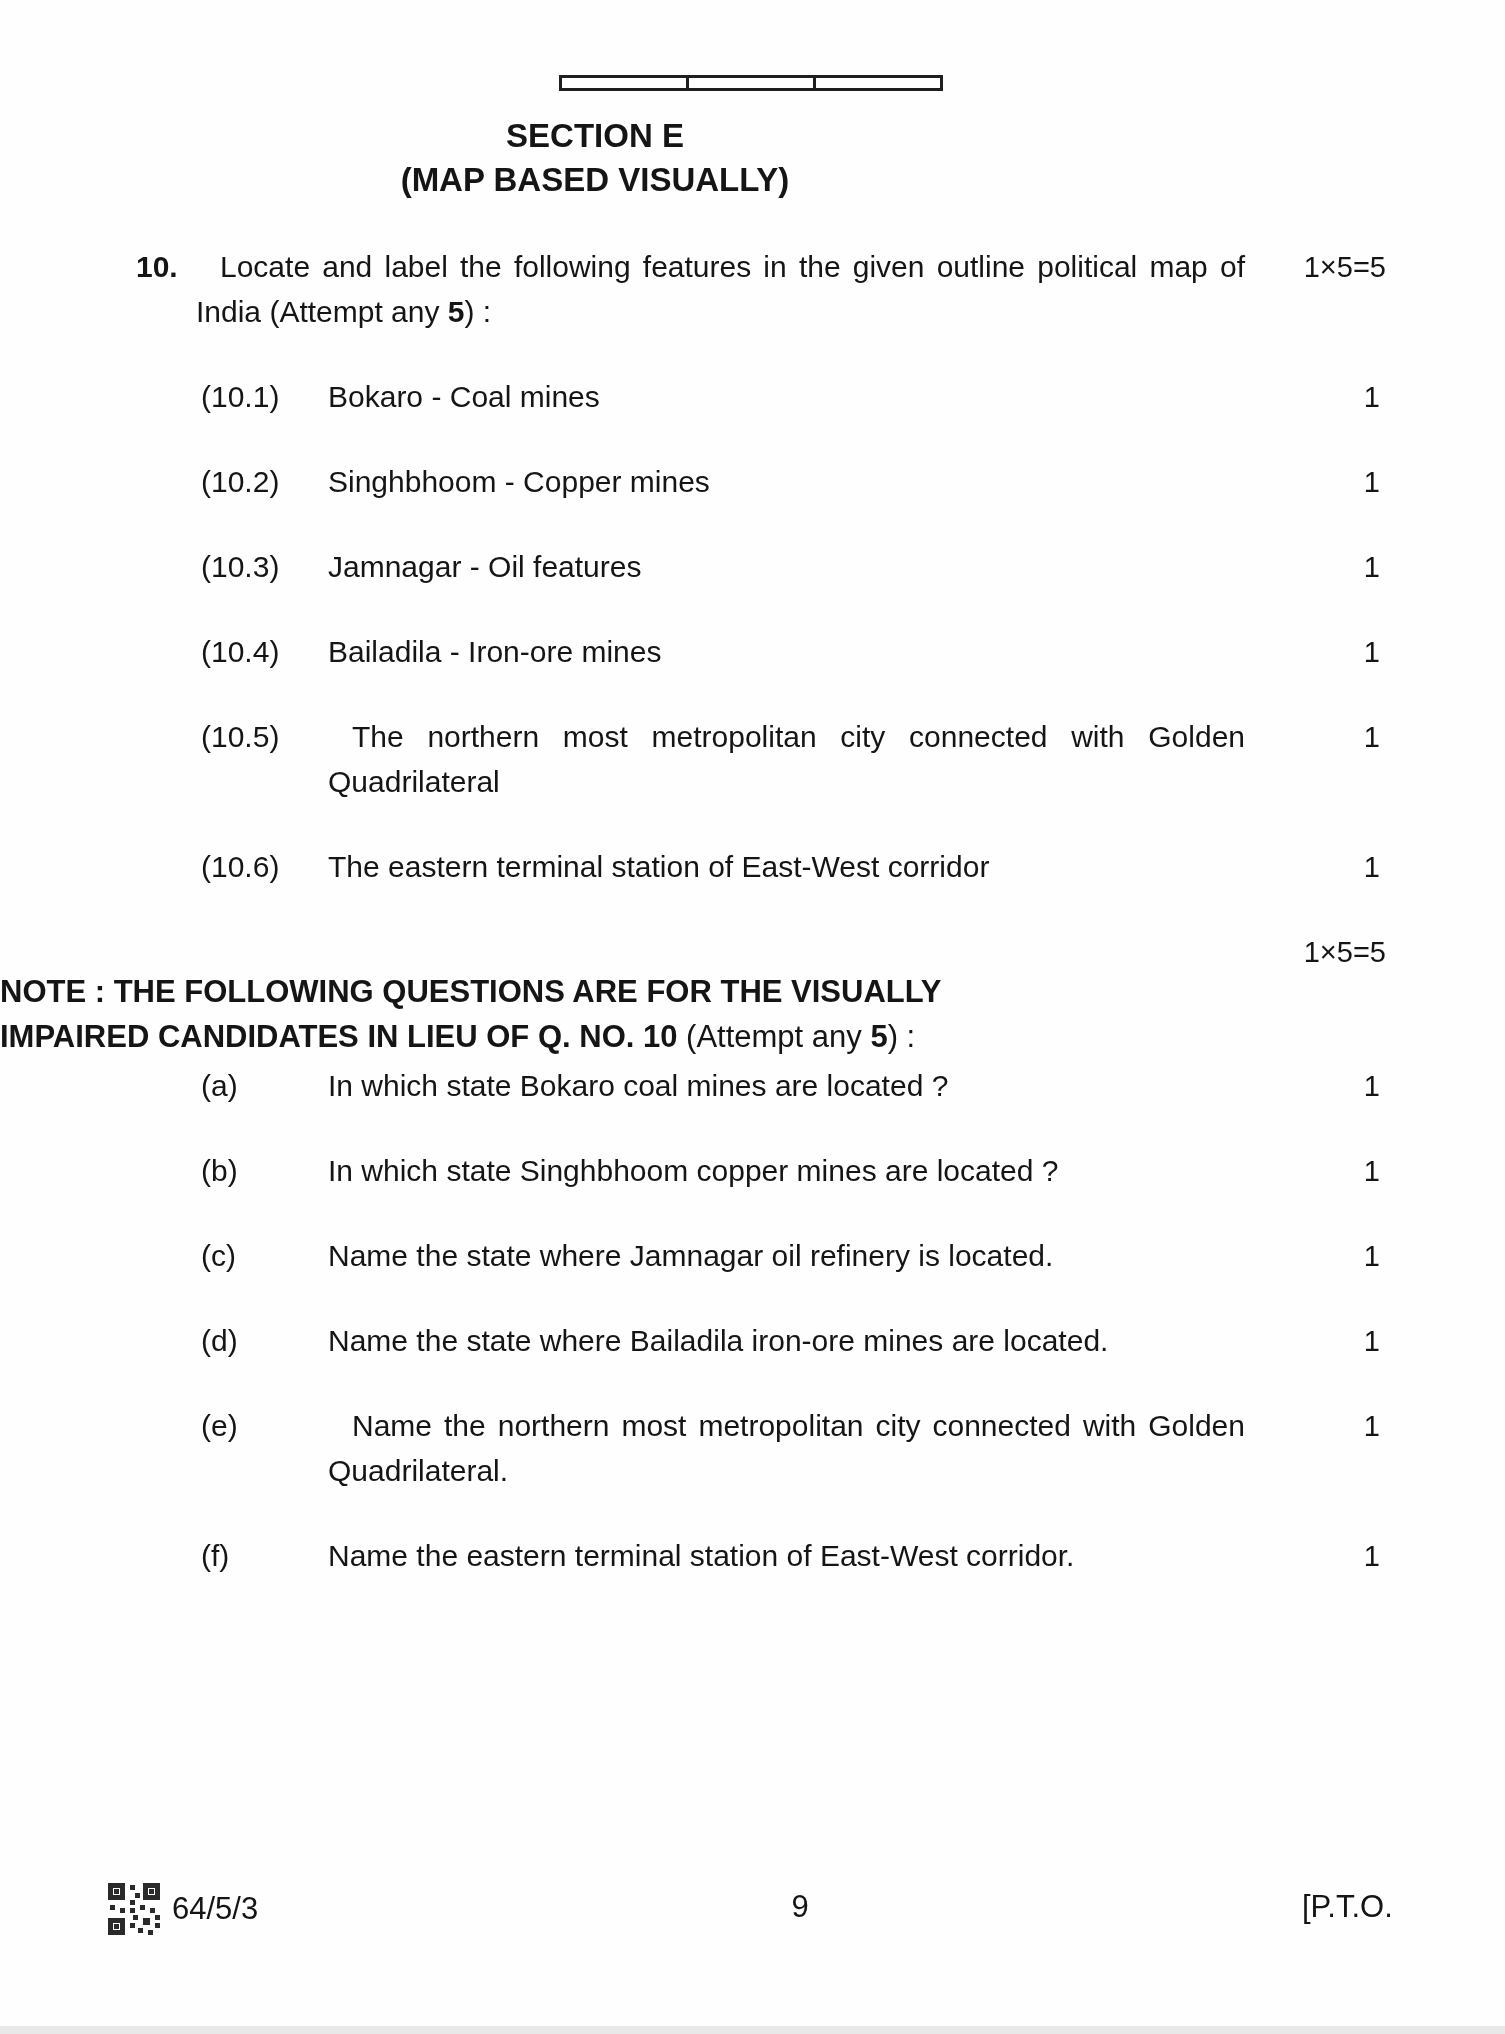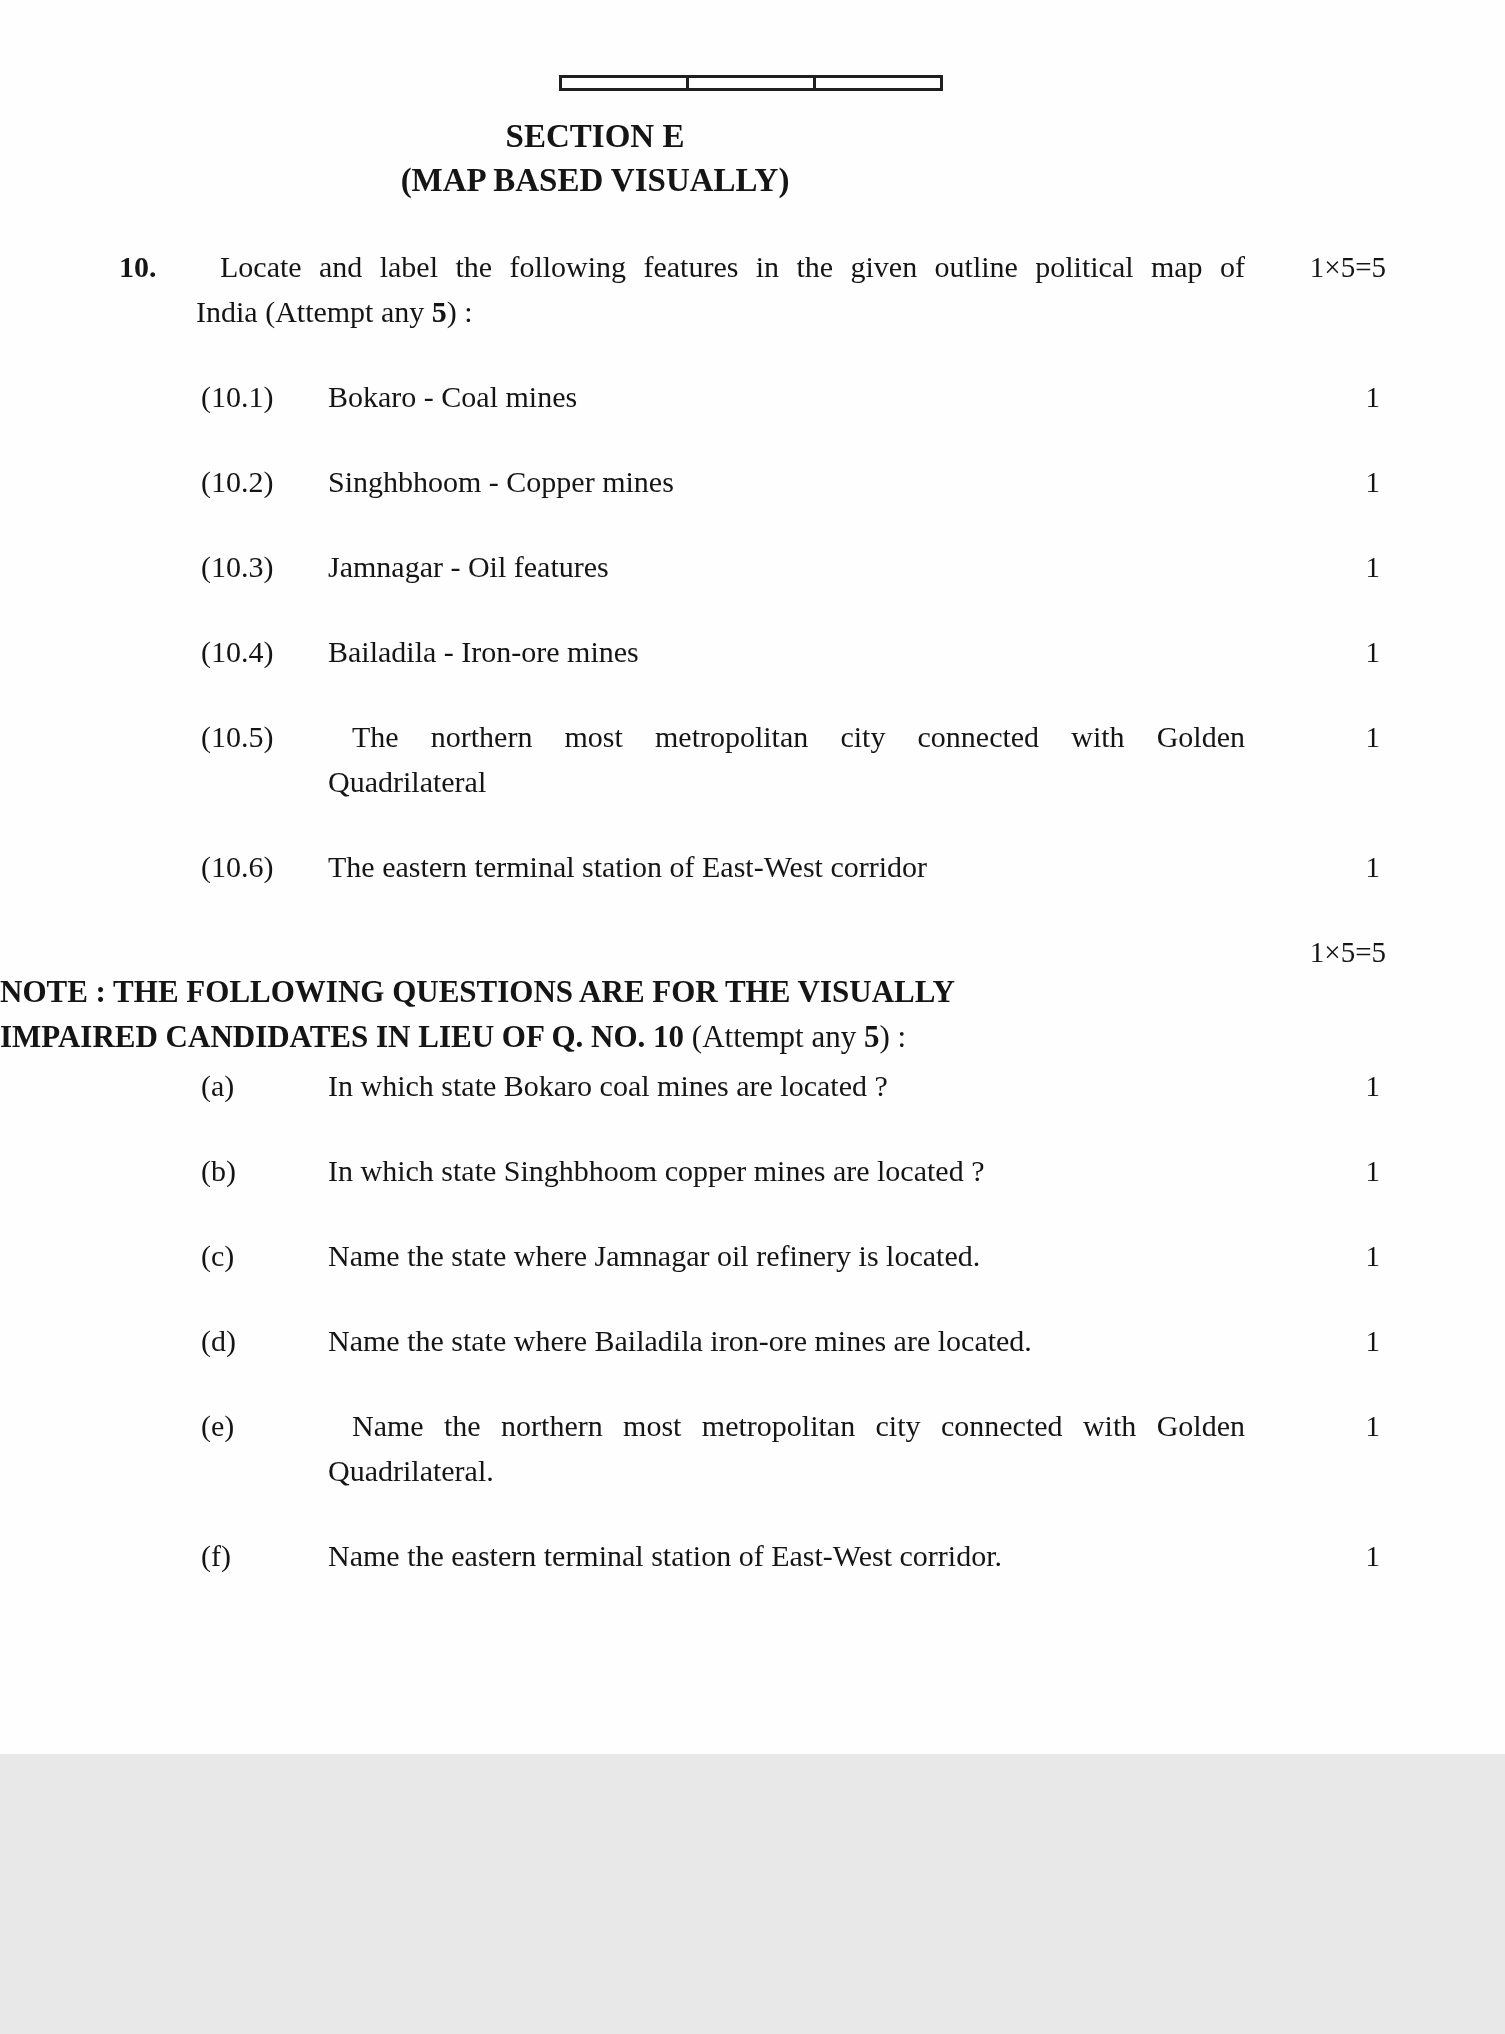--- a/index.html
+++ b/index.html
@@ -1,23 +1,23 @@
 <!DOCTYPE html>
 <html><head>
 <meta charset="utf-8">
 <style>
   * { margin:0; padding:0; box-sizing:border-box; }
   html,body { background:#e8e8e8; }
   .page {
     position:relative;
-    width:1505px; height:1754px;
+    width:1505px; height:2026px;
     margin:0 auto;
     background:#fefefe;
     color:#151515;
-    font-family:Liberation Serif, serif;
+    font-family:Liberation Sans, sans-serif;
     overflow:hidden;
   }
   
   .top-box {
     position:absolute; left:559px; top:75px;
     width:384px; height:16px;
     border:3px solid #1f1f1f;
     display:flex; background:#fff;
   }
   .top-box .cell { flex:1 1 0; border-right:3px solid #1f1f1f; }
@@ -26,21 +26,21 @@
   .headings {
     position:absolute; top:114px; left:0; width:1190px;
     text-align:center; font-weight:bold;
     font-size:33px; line-height:44px;
   }
 
   .content { position:absolute; left:0; width:1390px; font-size:30px; line-height:45px; }
 
   
   .q10 { top:244px; }
-  .q-no { position:absolute; left:119px; top:0; width:77px; font-weight:bold; }
+  .q-no { position:absolute; left:136px; top:0; width:77px; font-weight:bold; }
   .q-text { margin-left:196px; width:1049px; }
   .stretch { text-align:justify; text-align-last:justify;margin-left:24px; }
   .marks { position:absolute; right:4px; top:1px; font-size:29px; }
 
   
   .list { top:374px; }
   .list2 { top:1063px; }
   .row { position:relative; min-height:45px; margin-bottom:40px; }
   .row:last-child { margin-bottom:0; }
   .i-num { position:absolute; left:201px; top:0; }

